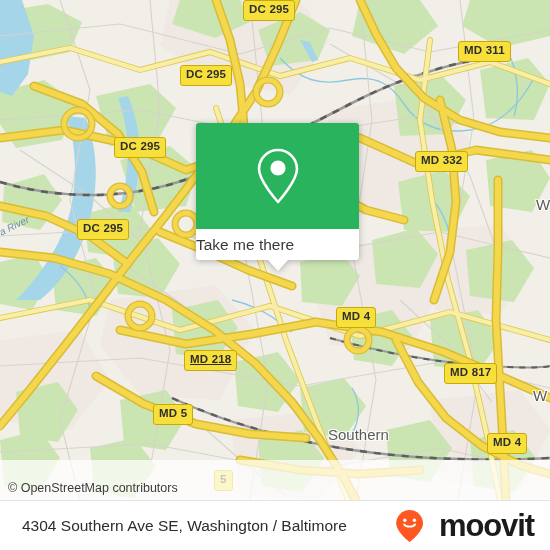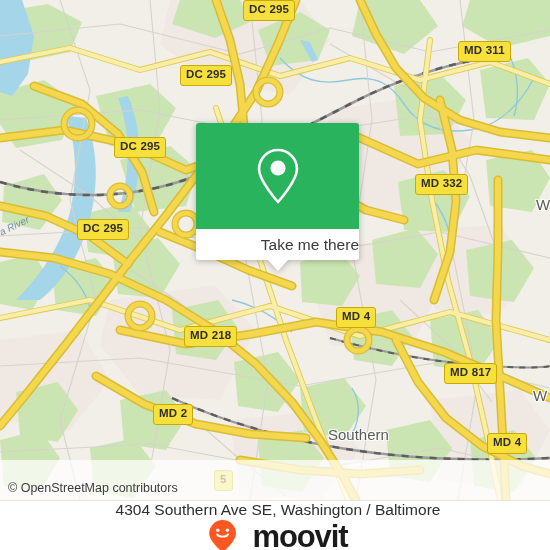--- a/index.html
+++ b/index.html
@@ -81,21 +81,21 @@
     display: flex;
     align-items: center;
     justify-content: center;
   }
   #callout-bottom {
     background: #FFFFFF;
     height: 31px;
     border-radius: 0 0 3px 3px;
     display: flex;
     align-items: center;
-    justify-content: flex-end;
+    justify-content: flex-start;
   }
   #callout-label {
     color: #3A3A3A;
     font-family: "Liberation Sans", sans-serif;
     font-size: 15.5px;
   }
   #callout-tail {
     position: absolute;
     left: 50%;
     top: 137px;
@@ -127,21 +127,20 @@
     top: 500px;
     width: 550px;
     height: 50px;
     background: #FFFFFF;
     border-top: 1px solid #E4E4E4;
     display: flex;
     align-items: center;
     justify-content: space-between;
     padding: 0 16px 0 22px;
     box-sizing: border-box;
-    flex-direction: column;
   }
   #footer-address {
     color: #2D2D2D;
     font-family: "Liberation Sans", sans-serif;
     font-size: 15.5px;
     white-space: nowrap;
   }
   #brand {
     display: flex;
     align-items: center;
@@ -340,26 +339,26 @@
           <circle cx="358" cy="340" r="11"></circle>
           <circle cx="120" cy="196" r="10"></circle>
         </g>
       </g>
     </svg>
 
     <div class="shield" style="left:243px; top:0px;">DC 295</div>
     <div class="shield" style="left:458px; top:41px;">MD 311</div>
     <div class="shield" style="left:180px; top:65px;">DC 295</div>
     <div class="shield" style="left:114px; top:137px;">DC 295</div>
-    <div class="shield" style="left:415px; top:174px;">MD 332</div>
+    <div class="shield" style="left:415px; top:151px;">MD 332</div>
     <div class="shield" style="left:77px; top:219px;">DC 295</div>
     <div class="shield" style="left:336px; top:307px;">MD 4</div>
-    <div class="shield" style="left:184px; top:326px;">MD 218</div>
+    <div class="shield" style="left:184px; top:350px;text-decoration:underline;">MD 218</div>
     <div class="shield" style="left:444px; top:363px;">MD 817</div>
-    <div class="shield" style="left:153px; top:404px;">MD 2</div>
+    <div class="shield" style="left:153px; top:404px;">MD 5</div>
     <div class="shield" style="left:487px; top:433px;">MD 4</div>
     <div class="shield" style="left:214px; top:470px;">5</div>
 
     <div class="place-label" style="left:328px; top:426px;">Southern</div>
     <div class="place-label" style="left:536px; top:196px;">W</div>
     <div class="place-label" style="left:533px; top:387px;">W</div>
 
     <div class="water-label" style="left:0px; top:227px; transform:rotate(-26deg); transform-origin:left center;">a River</div>
 
     <div id="attribution">

